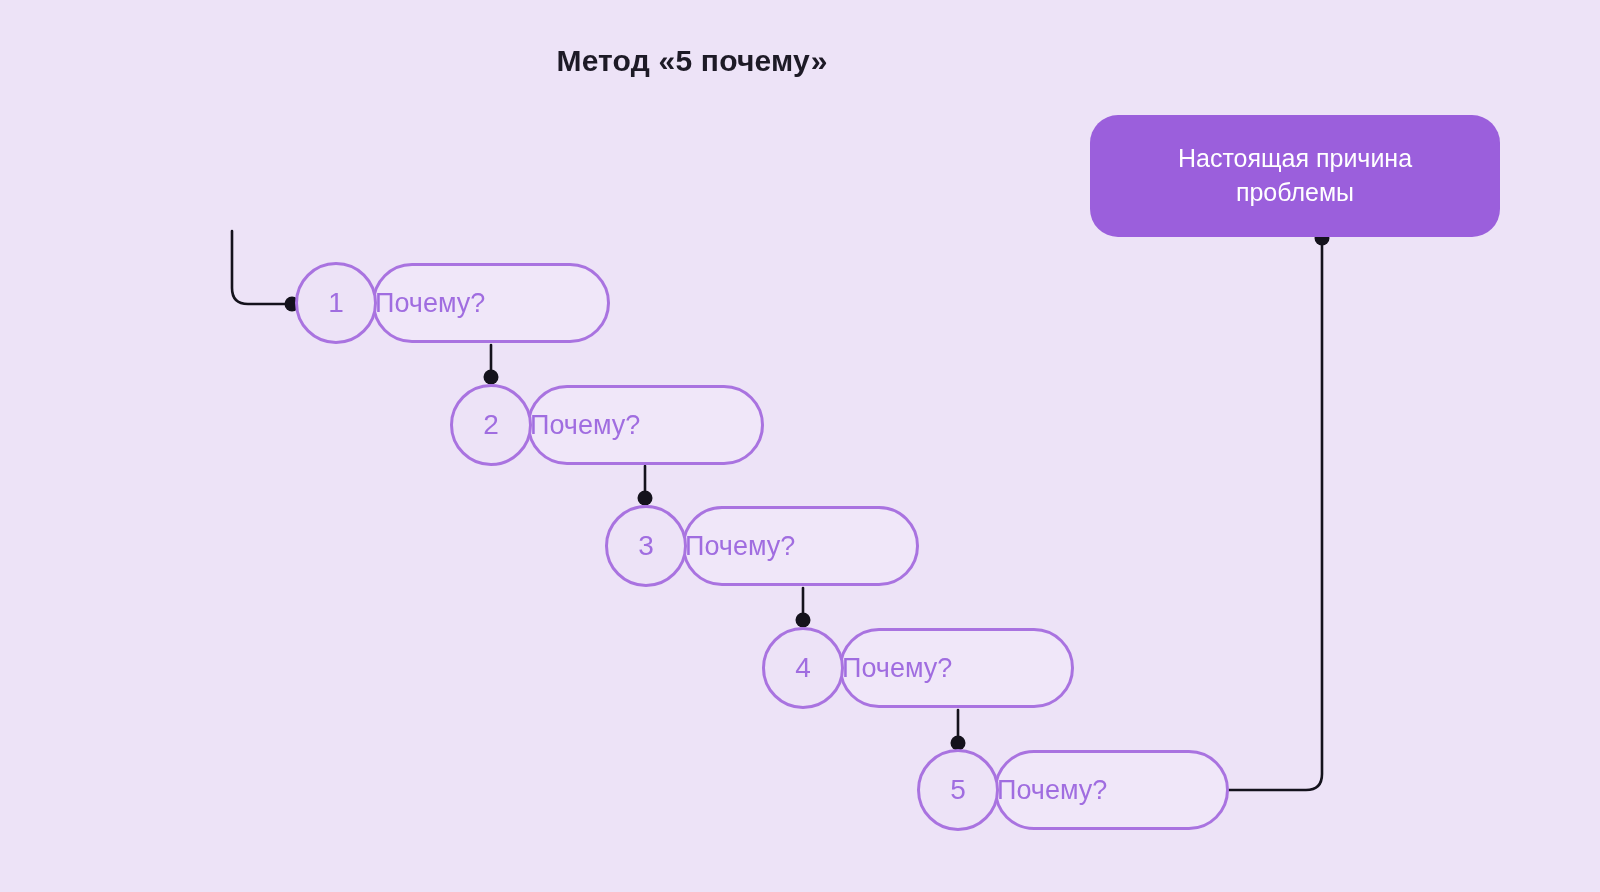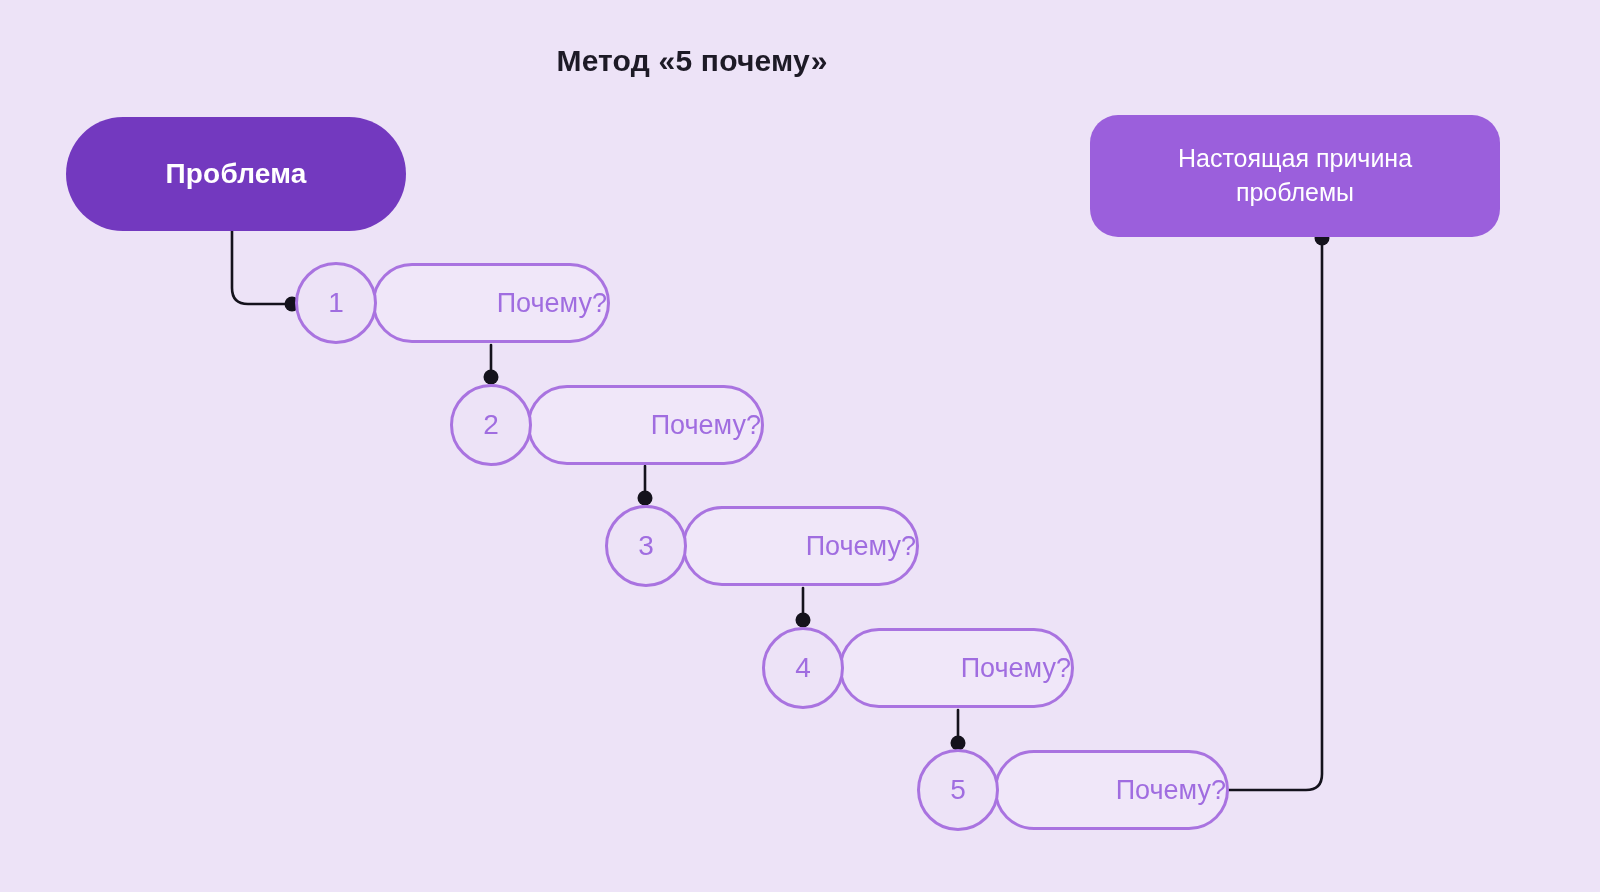--- a/index.html
+++ b/index.html
@@ -110,21 +110,21 @@
   .step-pill {
     position: absolute;
     top: 1px;
     height: 80px;
     box-sizing: border-box;
     border: 3.2px solid #a973e0;
     border-radius: 40px;
     background: #f0e7f9;
     display: flex;
     align-items: center;
-    justify-content: flex-end;
+    justify-content: flex-start;
     font-size: 27px;
     color: #a06de0;
     z-index: 1;
   }
 </style>
 </head>
 <body>
 
 <div id="canvas">
 
@@ -144,23 +144,20 @@
     <path class="wire" d="M 803 588 L 803 615"></path>
     <circle class="wire-dot" cx="803" cy="620" r="7.5"></circle>
 
     <path class="wire" d="M 958 710 L 958 738"></path>
     <circle class="wire-dot" cx="958" cy="743" r="7.5"></circle>
 
     <path class="wire" d="M 1229 790 L 1306 790 Q 1322 790 1322 774 L 1322 242"></path>
     <circle class="wire-dot" cx="1322" cy="238" r="7.5"></circle>
   </svg>
 
-  <div class="node-box node-problem">
-    <span>Проблема</span>
-  </div>
 
   <div class="node-box node-root-cause">
     <span>Настоящая причина проблемы</span>
   </div>
 
   <div class="step" style="left:295px; top:262px; width:315px;">
     <div class="step-circle">
       <span>1</span>
     </div>
     <div class="step-pill" style="left:77px; width:238px;">

